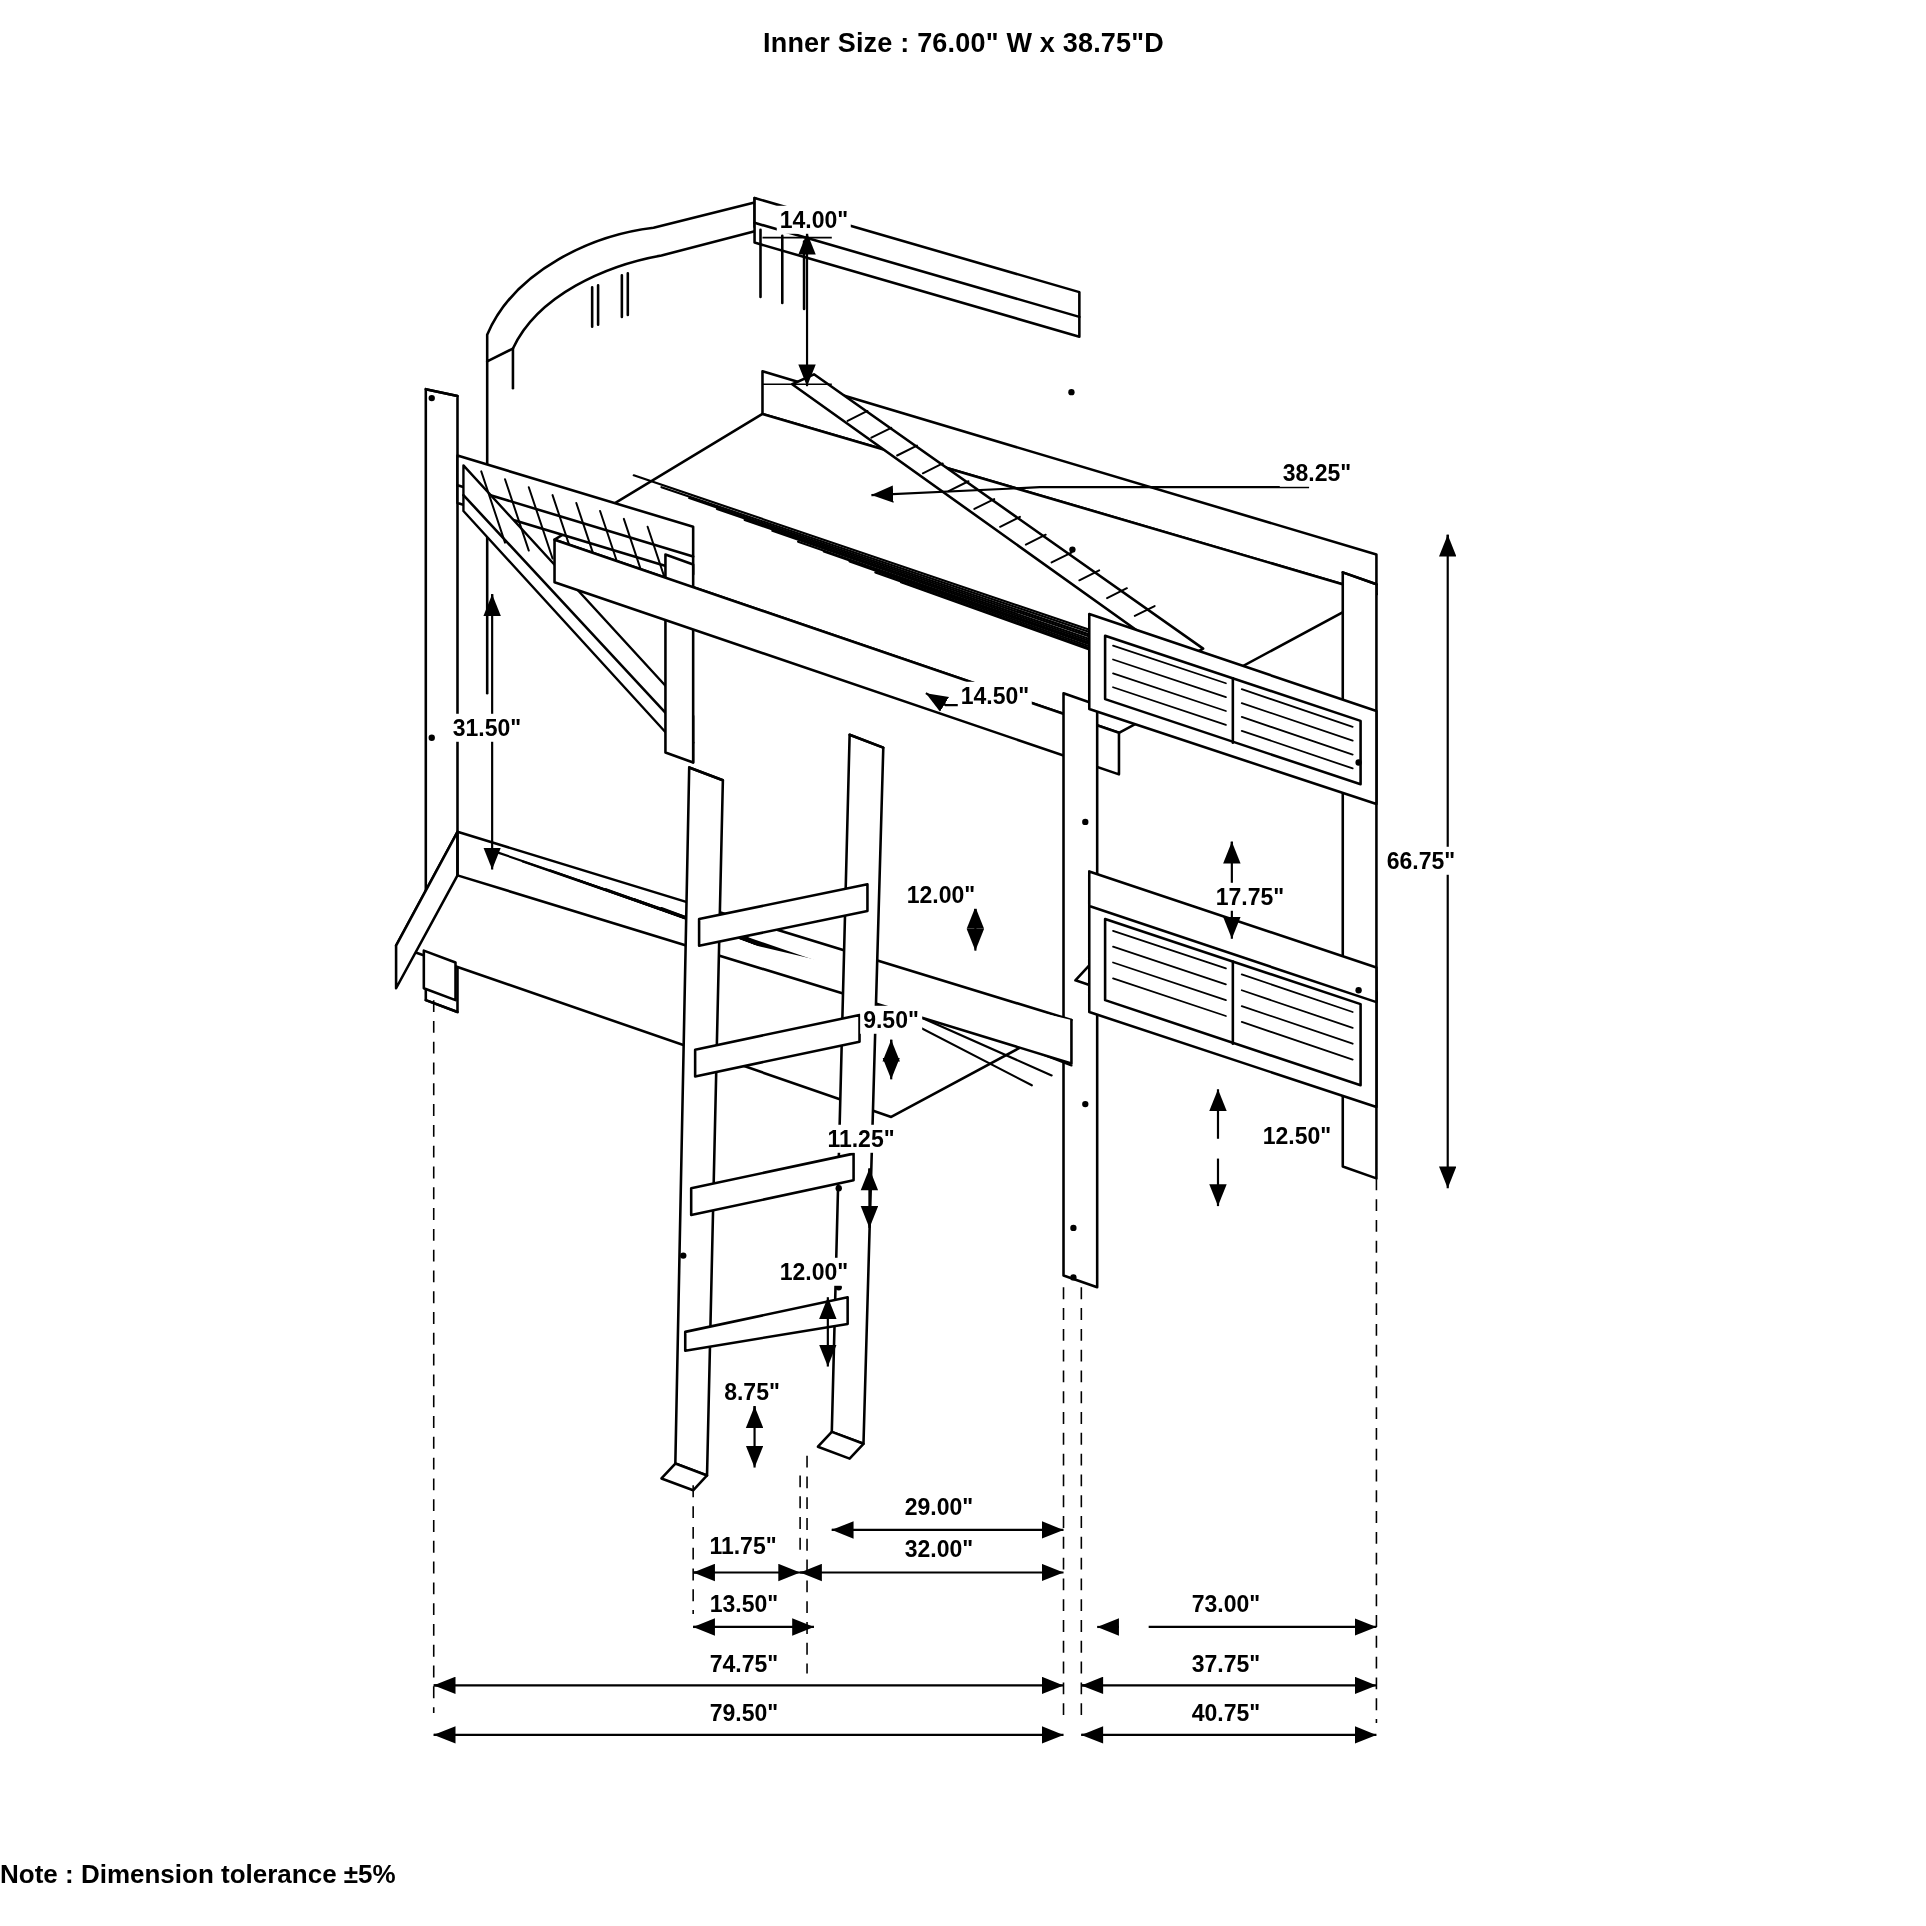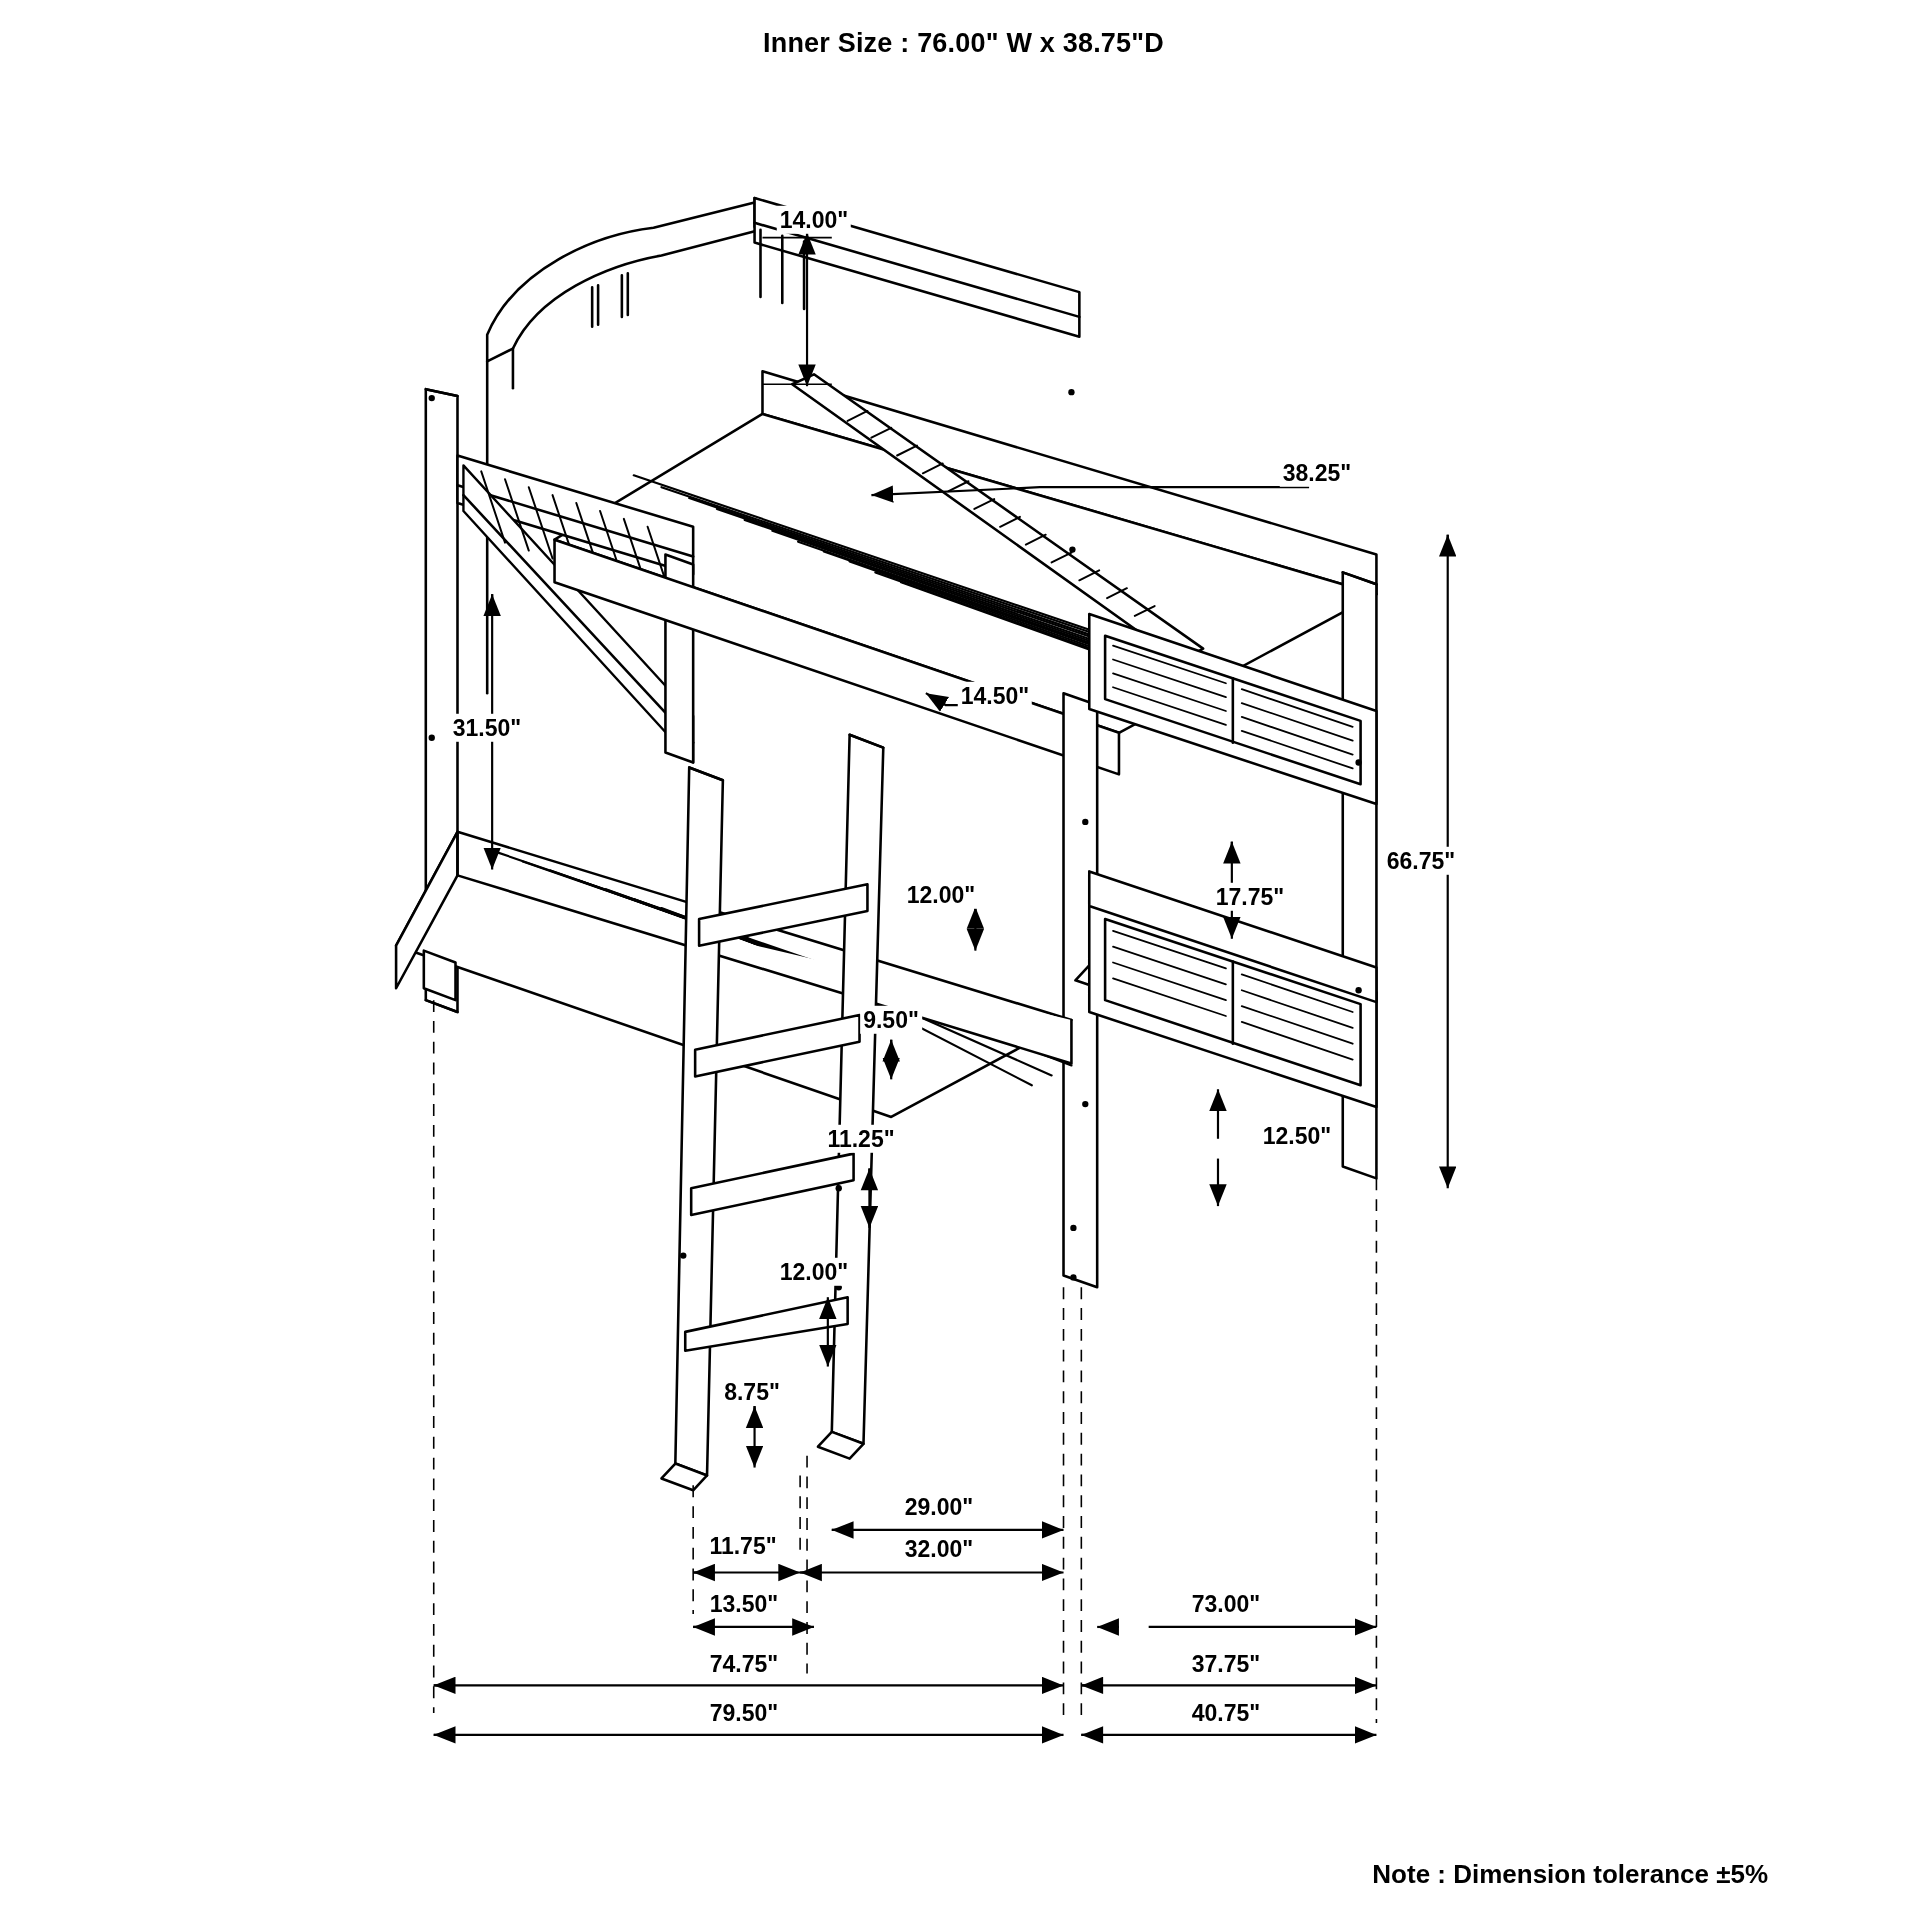--- a/index.html
+++ b/index.html
@@ -29,21 +29,21 @@
     text-align: center;
     font-size: 27px;
     font-weight: bold;
     letter-spacing: 0.2px;
   }
   .note-text {
     position: absolute;
     left: 0;
     top: 1859px;
     width: 1768px;
-    text-align: right;
+    text-align: left;
     font-size: 26px;
     font-weight: bold;
   }
   .dim-label {
     position: absolute;
     font-size: 23px;
     font-weight: bold;
     white-space: nowrap;
     background: #ffffff;
     padding: 1px 3px;

